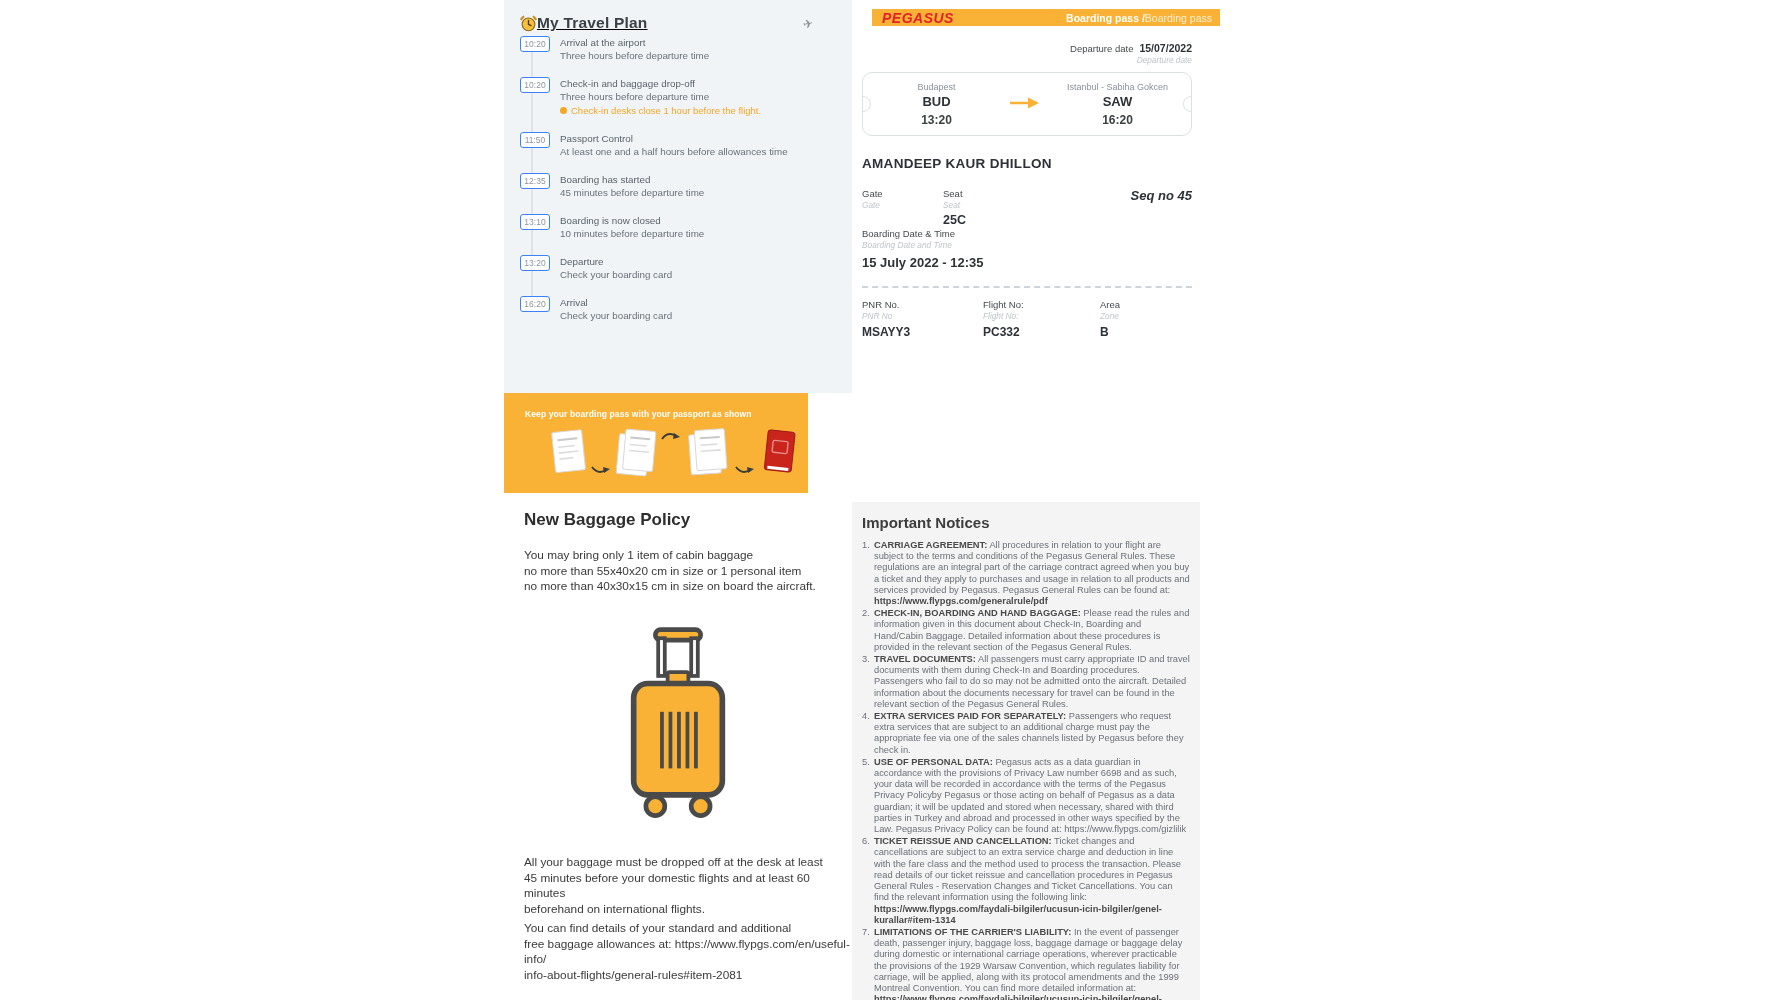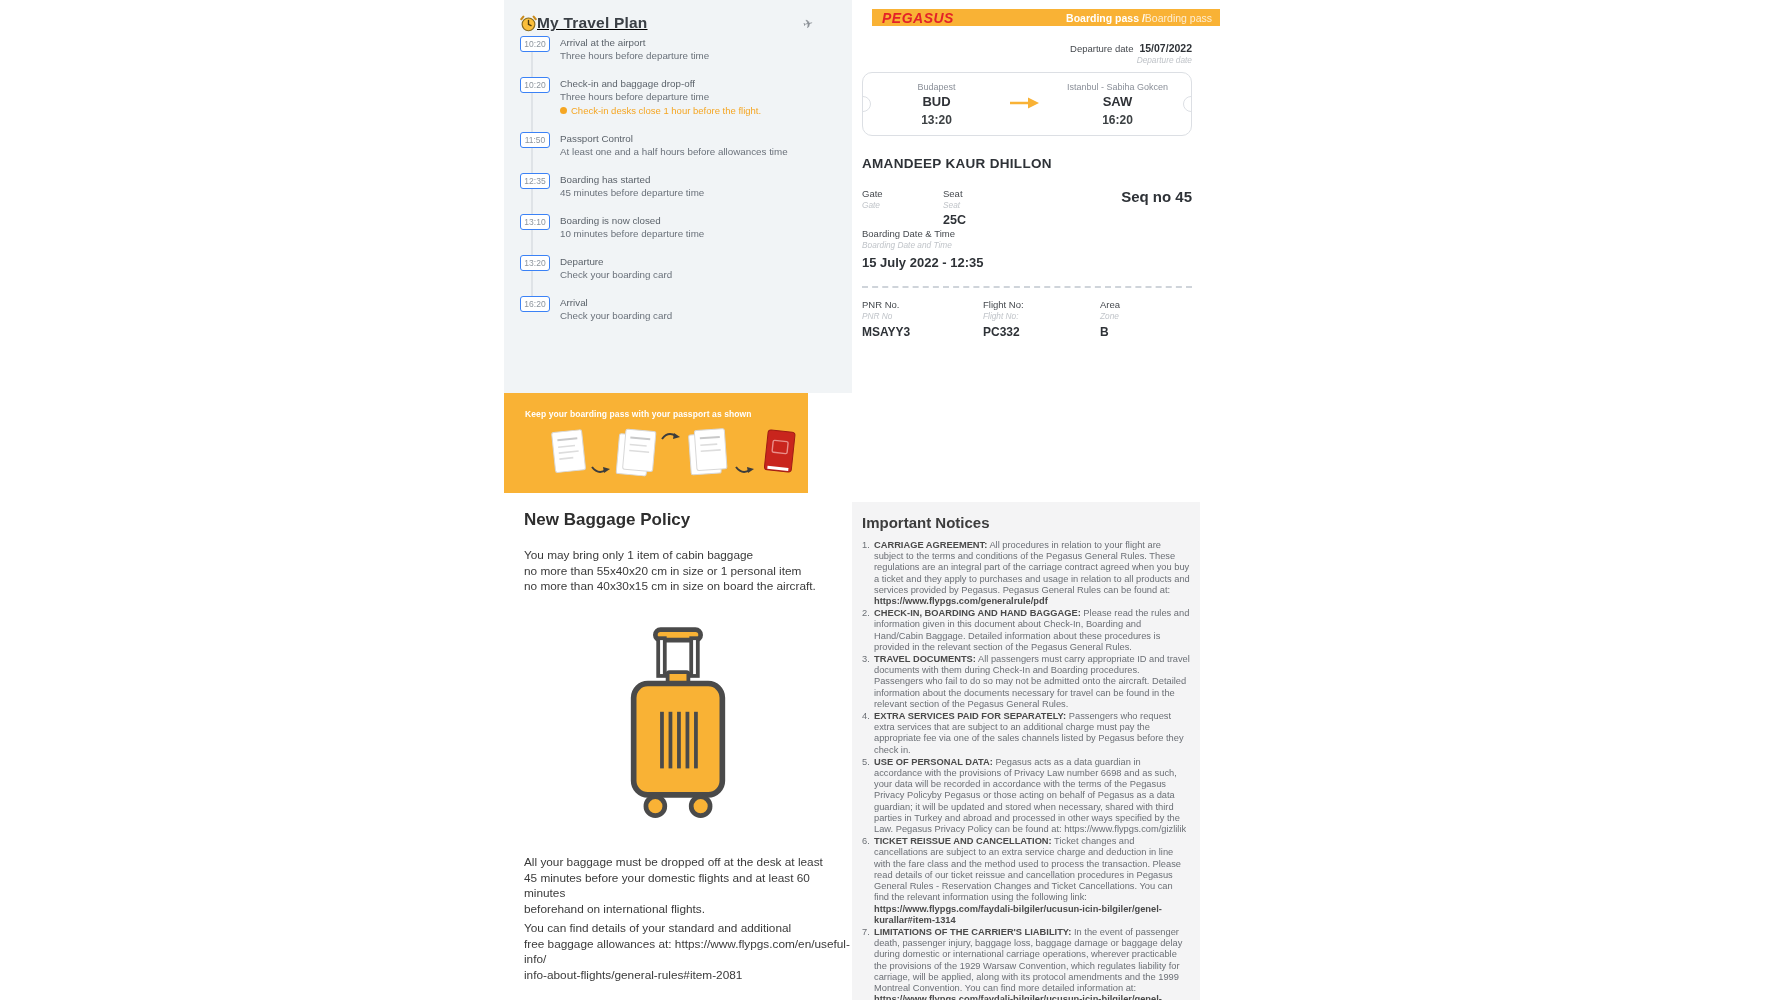--- a/index.html
+++ b/index.html
@@ -54,21 +54,21 @@
   .route-city{font-size:9px;color:#8a8f98;}
   .route-code{font-size:13px;font-weight:bold;color:#2f3237;margin-top:2px;}
   .route-time{font-size:12px;font-weight:600;color:#3c4043;margin-top:4px;}
 
   .pax-name{position:absolute;left:10px;top:156px;font-size:13.5px;font-weight:bold;color:#2e3237;letter-spacing:.3px;}
   .lab{font-size:9.5px;color:#45494e;}
   .lab-it{font-size:8.3px;color:#c0c4c9;font-style:italic;margin-top:1px;}
   .field-gate{position:absolute;left:10px;top:188px;}
   .field-seat{position:absolute;left:91px;top:188px;}
   .seat-val{font-size:12.5px;font-weight:bold;color:#2e3237;margin-top:3px;}
-  .seq{position:absolute;right:8px;top:188px;font-size:15px;font-weight:bold;color:#2e3237;}
+  .seq{position:absolute;right:8px;top:188px;font-size:13px;font-weight:bold;color:#2e3237;font-style:italic;}
   .field-bdt{position:absolute;left:10px;top:228px;}
   .bdt-val{font-size:13px;font-weight:bold;color:#2e3237;margin-top:5px;}
   .dash-sep{position:absolute;left:10px;top:286px;width:330px;border-top:2px dashed #cfd4da;}
   .pnr-col{position:absolute;top:299px;}
   .pnr-col .val{font-size:12px;font-weight:bold;color:#2e3237;margin-top:4px;}
   .pnr-c1{left:10px;} .pnr-c2{left:131px;} .pnr-c3{left:248px;}
 
   
   .notices{position:absolute;left:852px;top:502px;width:348px;height:498px;background:#f4f4f5;box-sizing:border-box;padding:12px 10px 0 10px;}
   .not-title{font-size:15px;font-weight:bold;color:#3d3d3d;}

